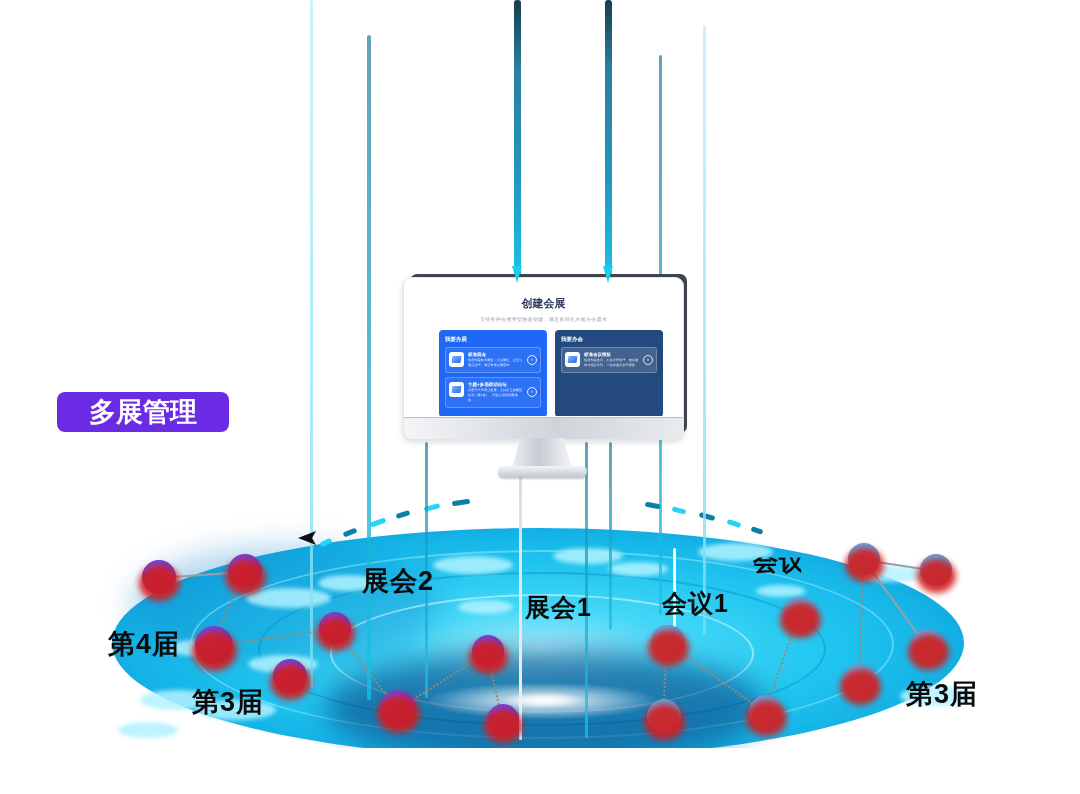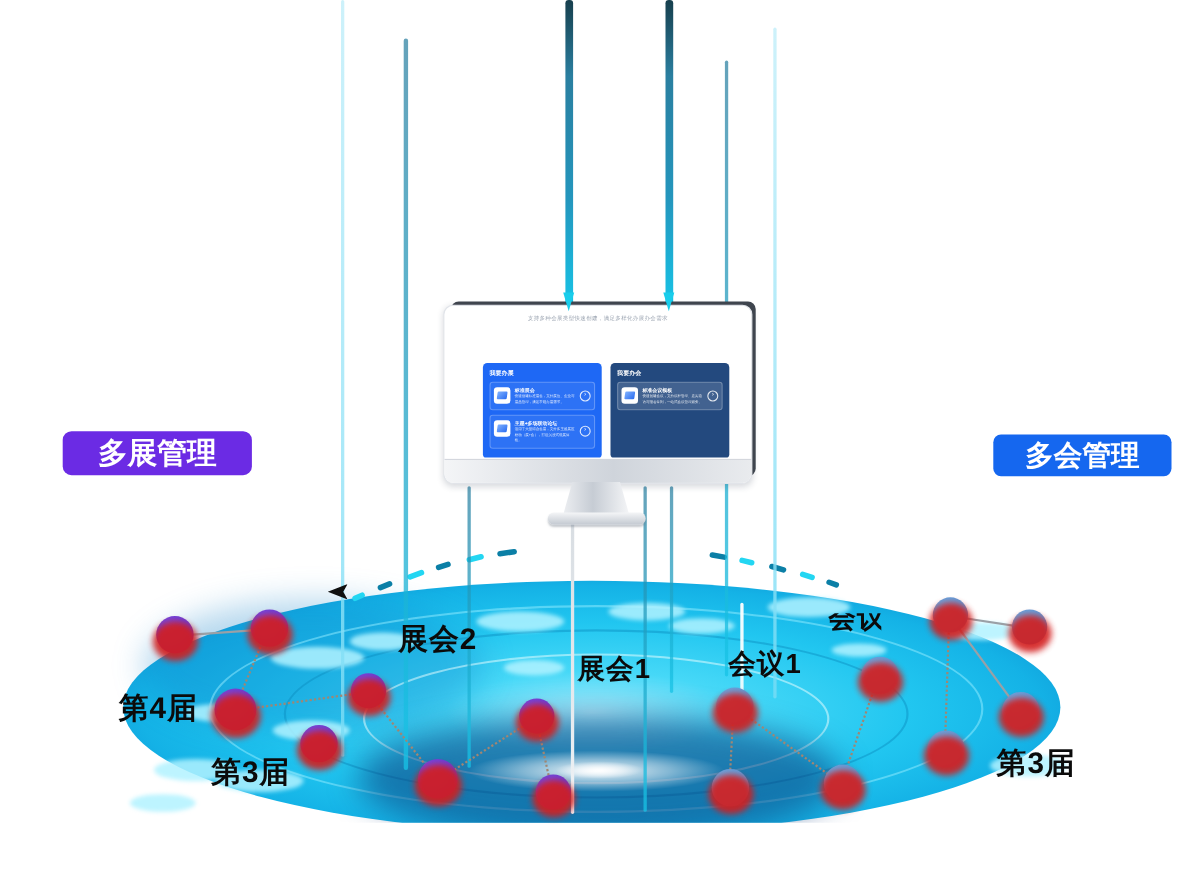--- a/index.html
+++ b/index.html
@@ -162,20 +162,21 @@
   <div class="node blue" style="left:647px;top:699px;width:34px;height:34px;"></div>
   <div class="node blue" style="left:749px;top:695px;width:34px;height:34px;"></div>
   <div class="node blue" style="left:783px;top:597px;width:34px;height:34px;"></div>
   <div class="node blue" style="left:843px;top:664px;width:34px;height:34px;"></div>
   <div class="node blue" style="left:848px;top:543px;width:32px;height:32px;"></div>
   <div class="node blue" style="left:920px;top:554px;width:32px;height:32px;"></div>
   <div class="node blue" style="left:911px;top:629px;width:34px;height:34px;"></div>
 
   <div id="monitor">
     <div id="screen">
+      <div id="screen-title">创建会展</div>
       <div id="screen-sub">支持多种会展类型快速创建，满足多样化办展办会需求</div>
       <div id="panels">
         <div class="panel" id="panel-exhibition">
           <div class="panel-header">我要办展</div>
           <div class="mini-card">
             <div class="tile"></div>
             <div class="mini-texts">
               <div class="mini-title">标准展会</div>
               <div class="mini-desc">快速创建标准展会，支持展位、企业与展品管理，满足常规办展需求。</div>
             </div>
@@ -202,21 +203,20 @@
           </div>
         </div>
       </div>
     </div>
     <div id="chin"></div>
   </div>
   <div id="stand-neck"></div>
   <div id="stand-base"></div>
 
   <div class="badge" id="badge-left">多展管理</div>
-  <div class="badge" id="badge-right">多会管理</div>
 
   <div class="floor-label" style="left:362px;top:563px;font-size:27px;">展会2</div>
   <div class="floor-label" style="left:525px;top:591px;font-size:25px;">展会1</div>
   <div class="floor-label" style="left:662px;top:587px;font-size:25px;">会议1</div>
   <div class="floor-label" style="left:753px;top:545px;font-size:25px;clip-path:inset(38% 28% 0 0);">会议2</div>
   <div class="floor-label" style="left:108px;top:626px;font-size:27px;">第4届</div>
   <div class="floor-label" style="left:192px;top:684px;font-size:27px;">第3届</div>
   <div class="floor-label" style="left:906px;top:676px;font-size:27px;">第3届</div>
 
   <div class="deco-mark" style="left:298px;top:531px;width:18px;height:14px;clip-path:polygon(100% 0,0 50%,100% 100%,78% 50%);"></div>

